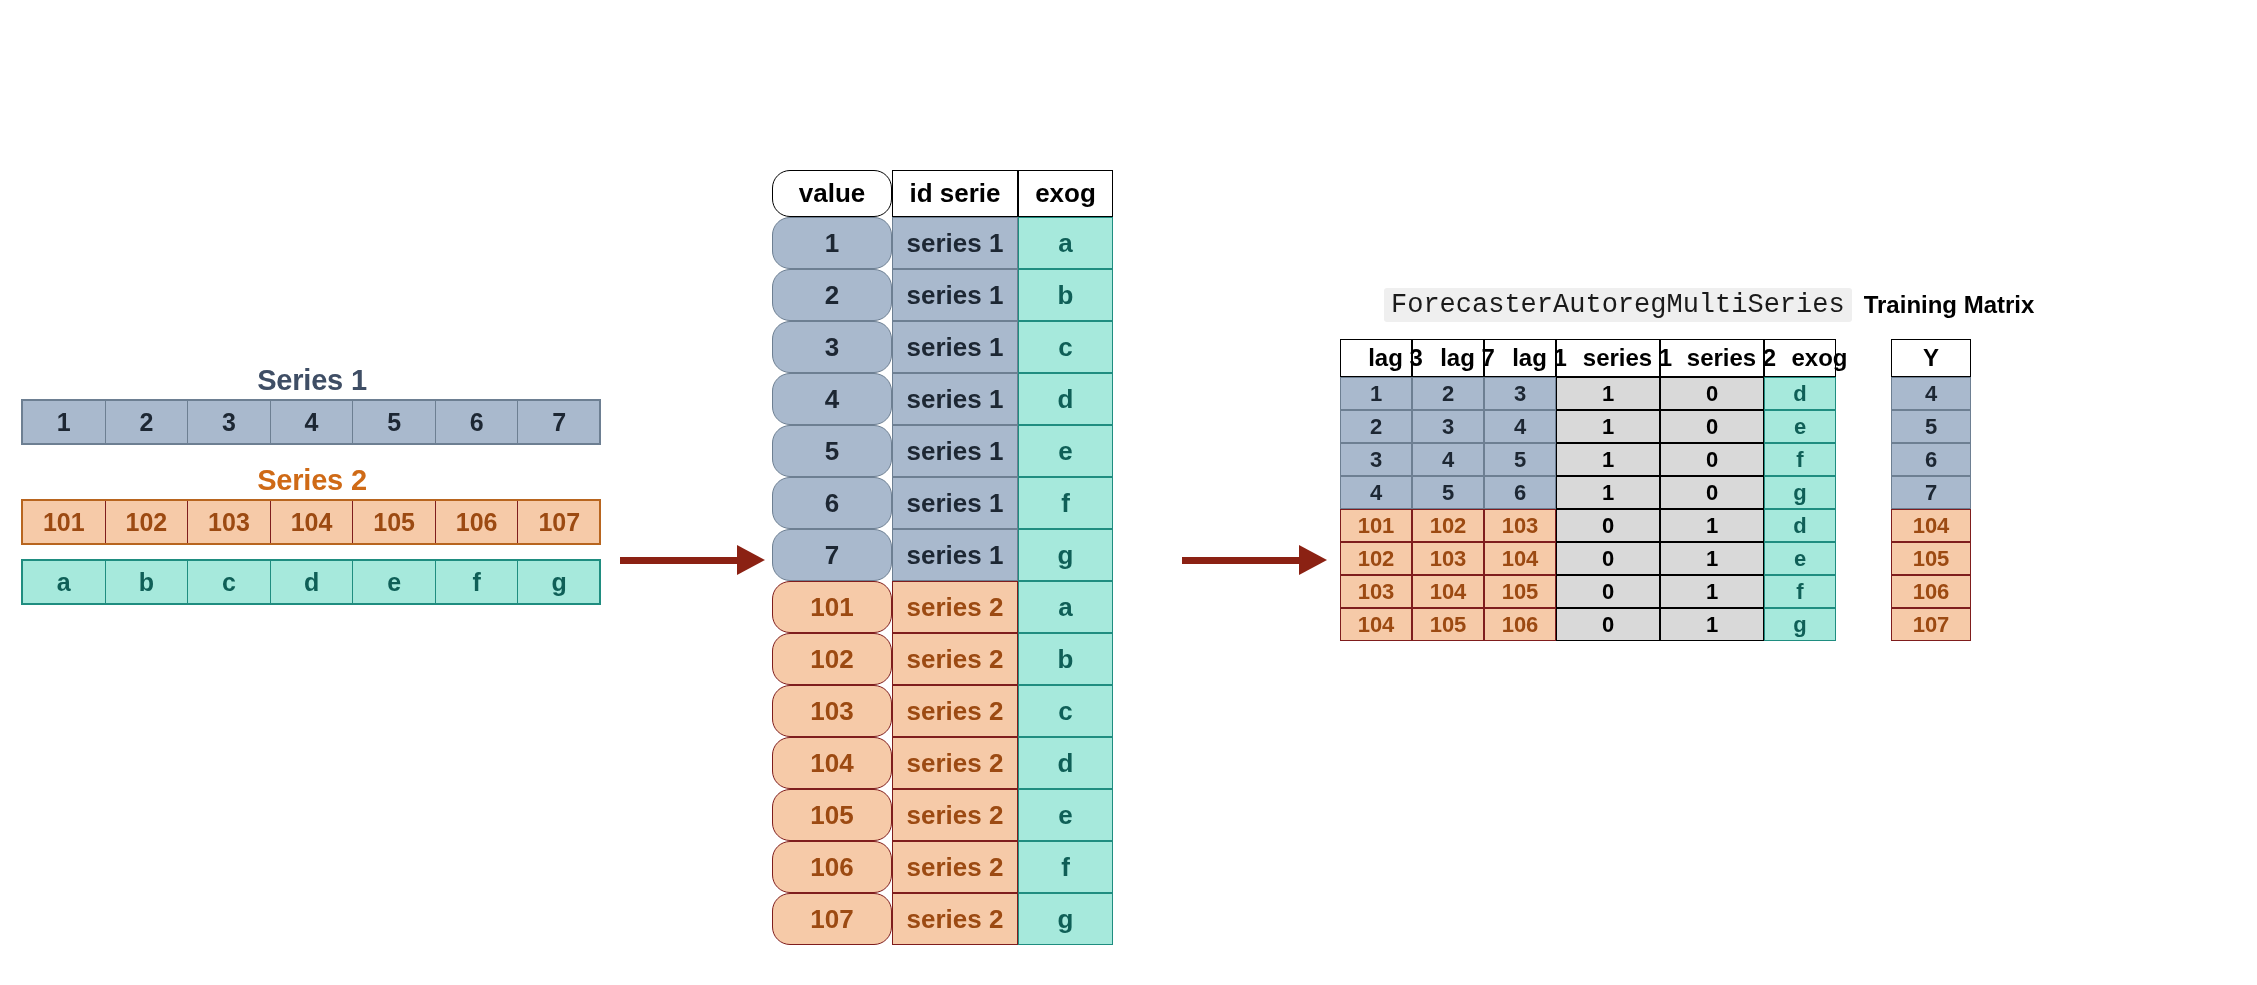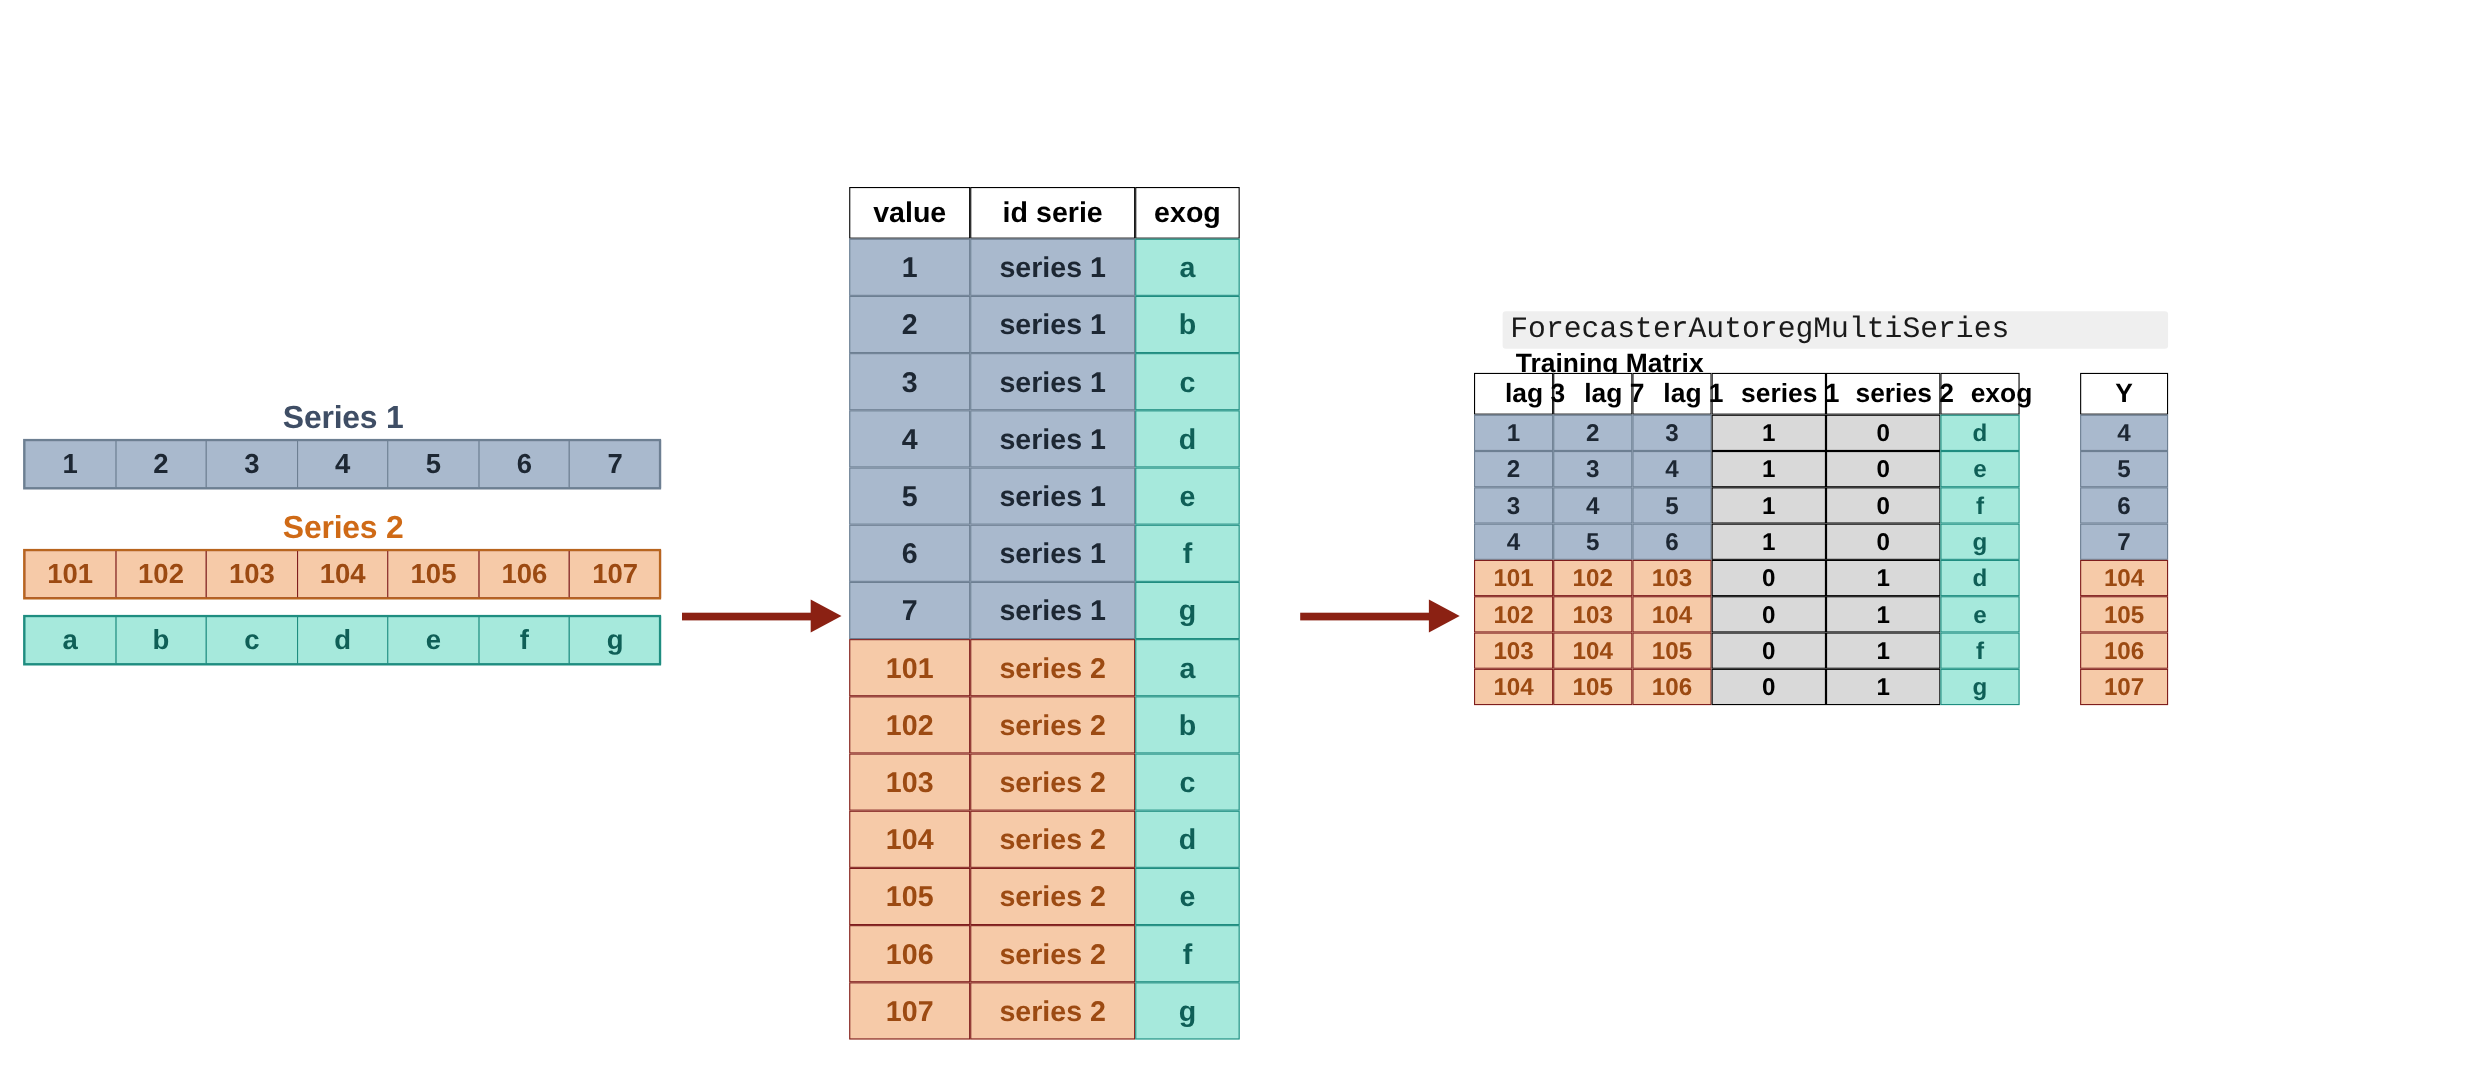--- a/index.html
+++ b/index.html
@@ -93,34 +93,34 @@
     position: absolute;
     left: 772px;
     top: 170px;
     border-collapse: collapse;
   }
   #center-table td, #center-table th {
     padding: 0;
     margin: 0;
   }
   #center-table .cell { height: 52px; font-size: 26px; }
-  #center-table .col-value { width: 110px; }
-  #center-table .col-id    { width: 150px; }
+  #center-table .col-value { width: 120px; border-radius: 18px; }
+  #center-table .col-id    { width: 126px; }
   #center-table .col-exog  { width: 95px; }
   #center-table .c-head { height: 47px; font-size: 26px; }
 
   
   #right-panel { position: absolute; left: 1340px; top: 283px; }
 
   #tm-title {
     height: 44px;
     display: flex;
+    align-items: center;
     margin-bottom: 12px;
-    margin-left: 26px;
-    flex-direction: column;
+    margin-left: 44px;
   }
   #tm-title .code-chip {
     font-family: "Liberation Mono", "DejaVu Sans Mono", monospace;
     font-size: 27px;
     background: #efefef;
     color: #1a1a1a;
     padding: 2px 7px;
     border-radius: 3px;
     white-space: nowrap;
   }

